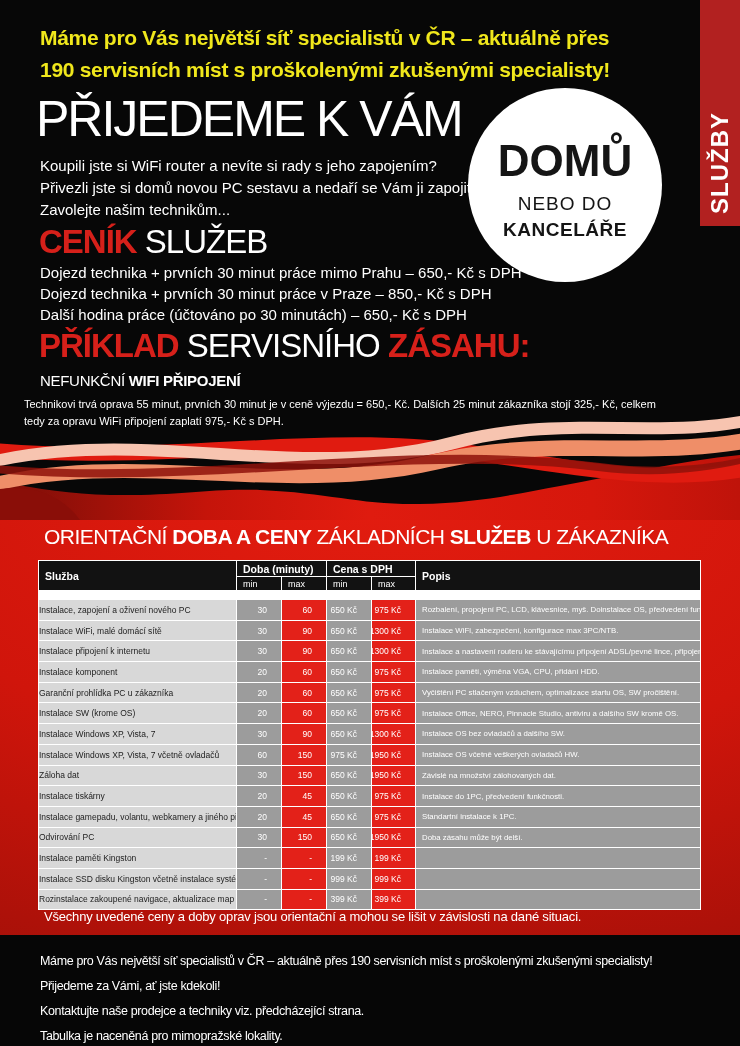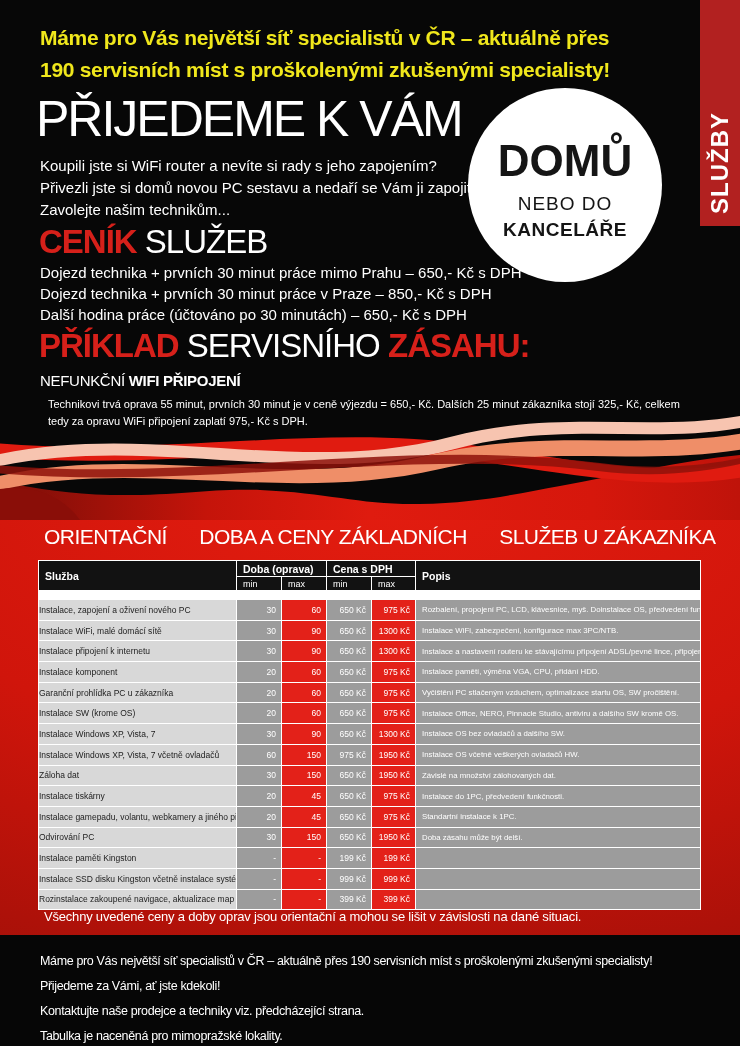--- a/index.html
+++ b/index.html
@@ -10,24 +10,24 @@
   
   .headline{left:40px;top:22px;color:var(--yellow);font-size:21px;font-weight:bold;
             line-height:32px;letter-spacing:-0.3px;white-space:nowrap;}
   .main-title{left:36px;top:90px;color:#fff;font-size:50px;font-weight:400;
               letter-spacing:-2px;white-space:nowrap;}
   .intro{left:40px;top:155px;color:#fff;font-size:15px;line-height:22px;white-space:nowrap;}
   .h2{font-size:33px;letter-spacing:-1px;color:#fff;white-space:nowrap;}
   .cenik{left:39px;top:223px;}
   .priklad{left:39px;top:327px;}
   .seg.accent{color:var(--accent-red);font-weight:bold;}
-  .seg.bold{font-weight:normal;margin-left:27px;}
+  .seg.bold{font-weight:bold;}
   .prices{left:40px;top:262px;color:#fff;font-size:15px;line-height:21px;white-space:nowrap;}
   .subhead{left:40px;top:372px;color:#fff;font-size:15px;letter-spacing:-0.3px;white-space:nowrap;}
-  .example-body{left:48px;top:396px;color:#fff;font-size:11px;line-height:17px;white-space:nowrap;}
+  .example-body{left:24px;top:396px;color:#fff;font-size:11px;line-height:17px;white-space:nowrap;}
 
   
   .badge{left:468px;top:88px;width:194px;height:194px;border-radius:50%;background:#fff;
          display:flex;flex-direction:column;align-items:center;justify-content:center;
          text-align:right;color:#151515;}
   .badge .b1{font-size:44px;font-weight:bold;line-height:1;margin-top:10px;}
   .badge .b2{font-size:19px;margin-top:10px;letter-spacing:1px;}
   .badge .b3{font-size:19px;font-weight:bold;margin-top:4px;letter-spacing:0.5px;}
 
   
@@ -55,21 +55,21 @@
               padding-left:6px;box-sizing:border-box;}
   .h-service{grid-row:1/3;grid-column:1;font-weight:bold;font-size:10.5px;}
   .h-time{grid-column:2/4;font-weight:bold;font-size:10.5px;}
   .h-price{grid-column:4/6;font-weight:bold;font-size:10.5px;}
   .h-desc{grid-row:1/3;grid-column:6;font-weight:bold;font-size:10.5px;text-align:right;}
   .h-sub{font-size:9px;padding-left:5px;}
   .t-row{display:grid;grid-template-columns:197px 44px 44px 44px 43px 1fr;gap:1px;
          height:19.7px;background:#fff;}
   .c{display:flex;align-items:center;white-space:nowrap;overflow:hidden;box-sizing:border-box;}
   .c.name{background:var(--name-gray);color:#1c1c1c;font-size:8.5px;}
-  .c.num{justify-content:flex-end;padding-right:5px;color:#fff;font-size:8.5px;}
+  .c.num{justify-content:flex-end;padding-right:14px;color:#fff;font-size:8.5px;}
   .c.gray{background:var(--cell-gray);}
   .c.red{background:var(--table-red);}
   .c.popis{background:var(--cell-gray);color:#fff;font-size:7.8px;padding-left:6px;}
 
   
   .footer{left:0;top:935px;width:740px;height:111px;background:#060606;}
   .footer-lines{position:absolute;left:40px;top:14px;color:#fff;font-size:12.5px;
                 line-height:25px;letter-spacing:-0.35px;white-space:nowrap;}
 </style>
 </head>
@@ -133,21 +133,21 @@
     <path d="M-5,72 C200,90 400,44 600,70 C660,78 710,72 745,64 L745,70 C710,78 660,86 598,78 C402,54 202,98 -5,80 Z" fill="#8e120b" opacity="0.85"></path>
     <path d="M0,96 C30,92 60,100 80,127 L0,127 Z" fill="#8a0e08"></path>
   </svg>
 
   <div class="abs red-section">
     <div class="section-title"><span class="seg">ORIENTAČNÍ </span><span class="seg bold">DOBA A CENY </span><span class="seg">ZÁKLADNÍCH </span><span class="seg bold">SLUŽEB </span><span class="seg">U ZÁKAZNÍKA</span></div>
 
     <div class="t-table">
       <div class="t-head">
         <div class="h-service">Služba</div>
-        <div class="h-time">Doba (oprava)</div>
+        <div class="h-time">Doba (minuty)</div>
         <div class="h-price">Cena s DPH</div>
         <div class="h-desc">Popis</div>
         <div class="h-sub">min</div>
         <div class="h-sub">max</div>
         <div class="h-sub">min</div>
         <div class="h-sub">max</div>
       </div>
       <div id="table-body" style="display:flex;flex-direction:column;gap:1px;">
           <div class="t-row">
             <div class="c name">Instalace, zapojení a oživení nového PC</div>

